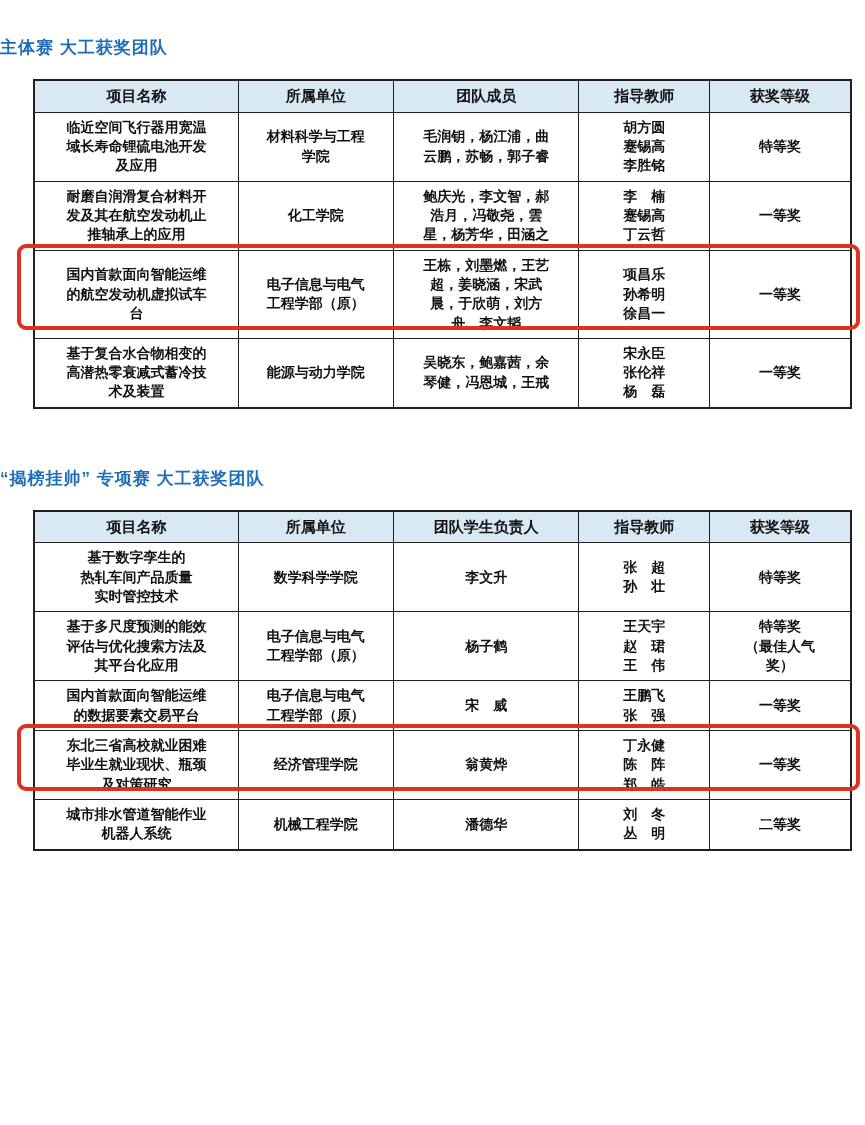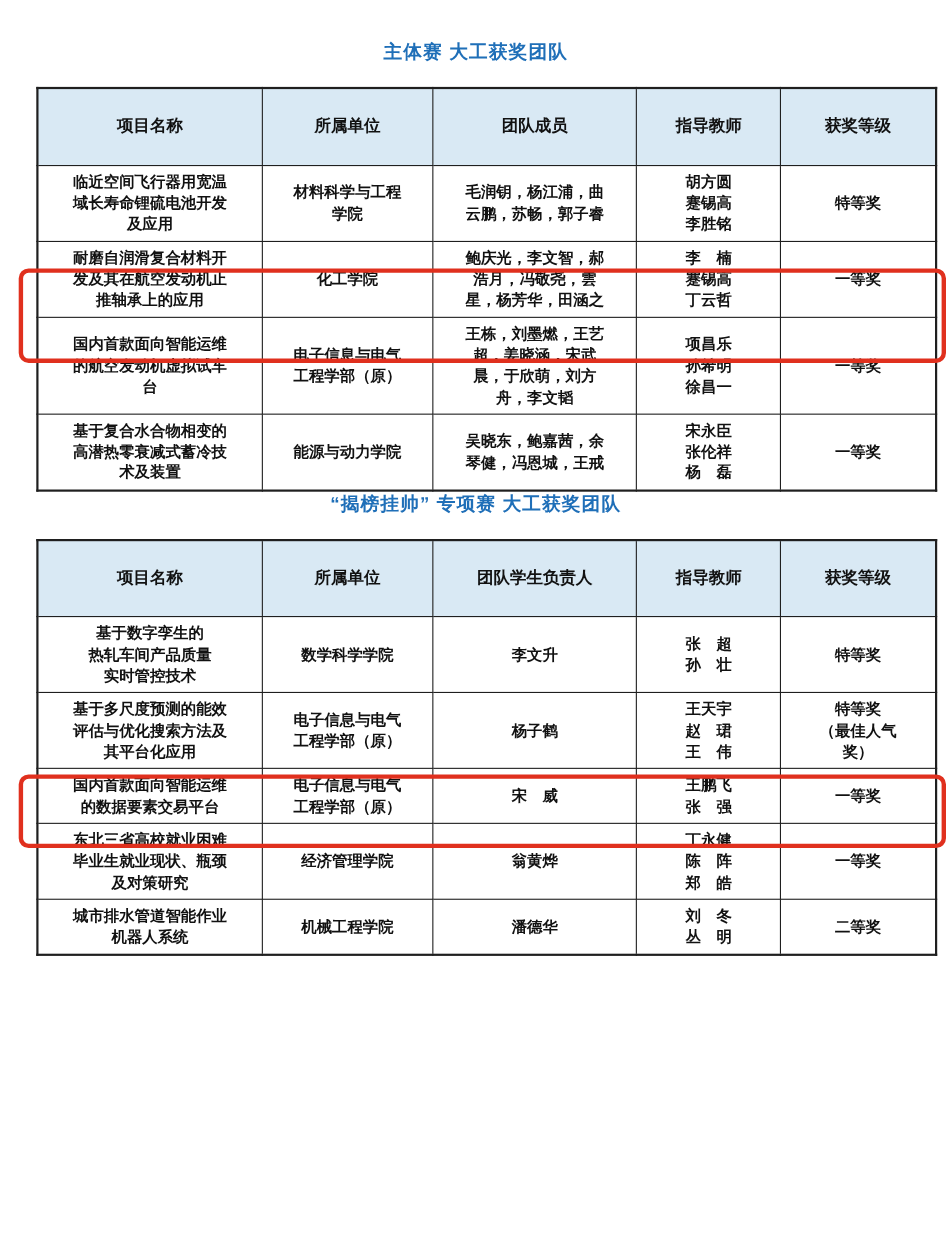--- a/index.html
+++ b/index.html
@@ -11,45 +11,45 @@
     --page_bg:#ffffff;
   }
   *{box-sizing:border-box;}
   html,body{margin:0;padding:0;}
   body{
     width:865px;min-height:1125px;background:var(--page_bg);
     font-family:"Liberation Sans","DejaVu Sans",sans-serif;
     color:var(--text);overflow-x:hidden;
   }
   .doc-title{
-    text-align:center;font-size:17px;font-weight:bold;color:var(--title_blue);
+    font-size:17px;font-weight:bold;color:var(--title_blue);
     letter-spacing:1px;margin:0;padding:0;
   }
   .title-1{padding-top:36px;}
-  .title-2{}
+  .title-2{padding-top:58px;}
   .table-wrap{
     position:relative;
     margin:20px 13px 0 33px;
   }
   table.award{
     width:100%;border-collapse:collapse;table-layout:fixed;
     border:2px solid var(--border);
   }
   table.award th, table.award td{
     border:1px solid var(--border);
     text-align:center;vertical-align:middle;
     font-weight:bold;
     padding:5px 4px;
     white-space:pre-line;
     line-height:1.38;
   }
   table.award th{
     background:var(--header_bg);
     font-size:15px;
-    padding:24px 4px;
+    padding:5px 4px;
   }
   table.award td{font-size:14px;}
   .hl-box{
     position:absolute;
     border:4px solid var(--highlight_red);
     border-radius:9px;
     pointer-events:none;
     z-index:5;
   }
 </style>

